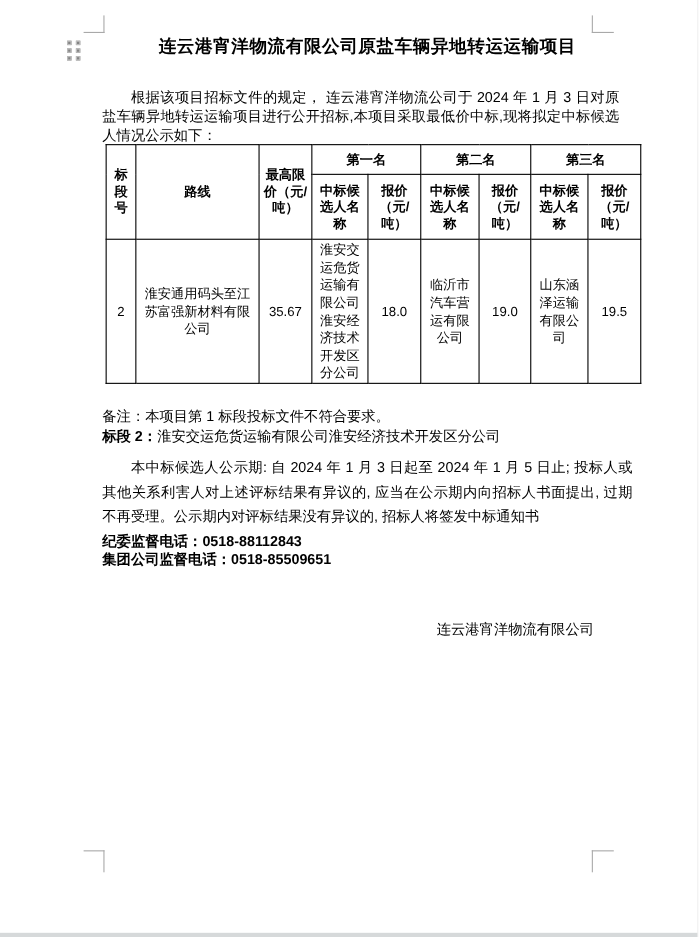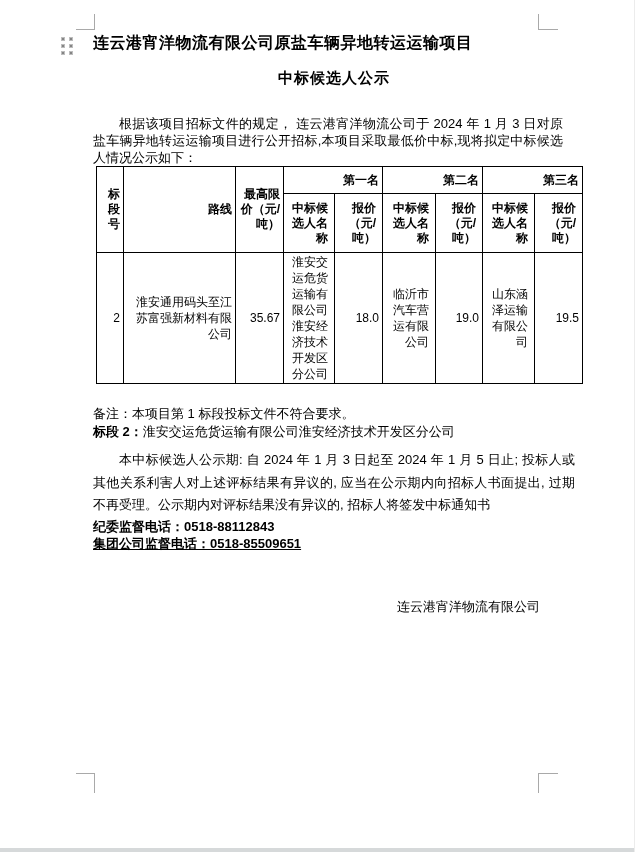--- a/index.html
+++ b/index.html
@@ -27,47 +27,47 @@
   }
   .drag-handle i{background:#848484;border:1px solid #bdbdbd;box-sizing:border-box;}
   
   .bottom-bar{position:absolute;left:0;bottom:0;width:635px;height:4px;background:#d6d9da;}
   
   .content{
     position:absolute;left:93px;top:33px;width:482px;
     font-size:13px;line-height:17px;
     word-break:break-all;
   }
-  .title1{font-size:16px;font-weight:bold;line-height:20px;letter-spacing:0.5px;margin:0;}
+  .title1{font-size:16px;font-weight:bold;text-align:center;line-height:20px;letter-spacing:0.5px;margin:0;}
   .title2{font-size:15px;font-weight:bold;text-align:center;line-height:20px;margin:15px 0 0 0;letter-spacing:1px;}
   .intro{margin:27px 12px 0 0;text-indent:2em;text-align:justify;}
   .list-line{margin:0;text-indent:2em;}
   
   table.bids{
     border-collapse:collapse;table-layout:fixed;
     width:487px;margin:0 0 0 3px;
     font-size:12px;line-height:15px;
   }
   table.bids td,table.bids th{
     border:1px solid #000;
-    text-align:right;vertical-align:middle;
+    text-align:center;vertical-align:middle;
     padding:1px 3px;word-break:break-all;font-weight:normal;
   }
   table.bids th{font-weight:bold;}
   table.bids .subhdr{padding:1px 6px;}
   table.bids tr.hdr1 td,table.bids tr.hdr1 th{height:24px;}
   table.bids tr.hdr2 th{height:56px;}
   table.bids tr.datarow td{height:127px;line-height:16px;}
   .remark{margin:21px 0 0 0;}
   .list2{margin:6px 0 0 0;text-indent:2em;}
   .bidline{margin:1px 0 0 0;}
   .bidline .lbl{font-weight:bold;}
   .publicity{margin:9px 0 0 0;text-indent:2em;text-align:justify;line-height:22.5px;}
   .phone{margin:2px 0 0 0;font-weight:bold;line-height:16px;}
-  .phone + .phone{margin-top:1px;text-decoration:underline;}
+  .phone + .phone{margin-top:1px;}
   .signature{margin-top:44px;text-align:right;line-height:21px;}
   .sig-company{padding-right:35px;}
   .sig-date{padding-right:50px;}
   p{margin:0;}
 </style>
 </head>
 <body>
 
 <div class="page">
 
@@ -81,21 +81,20 @@
       <i></i>
       <i></i>
       <i></i>
       <i></i>
       <i></i>
   </div>
 
   <div class="content">
 
     <p class="title1">连云港宵洋物流有限公司原盐车辆异地转运运输项目</p>
-    <p class="title2">中标候选人公示</p>
 
     <p class="intro">根据该项目招标文件的规定， 连云港宵洋物流公司于  2024 年 1 月 3 日对原盐车辆异地转运运输项目进行公开招标,本项目采取最低价中标,现将拟定中标候选人情况公示如下：</p>
 
     <table class="bids">
       <colgroup>
         <col style="width:27px">
           <col style="width:112px">
           <col style="width:48px">
         <col style="width:51px">
           <col style="width:48px">

